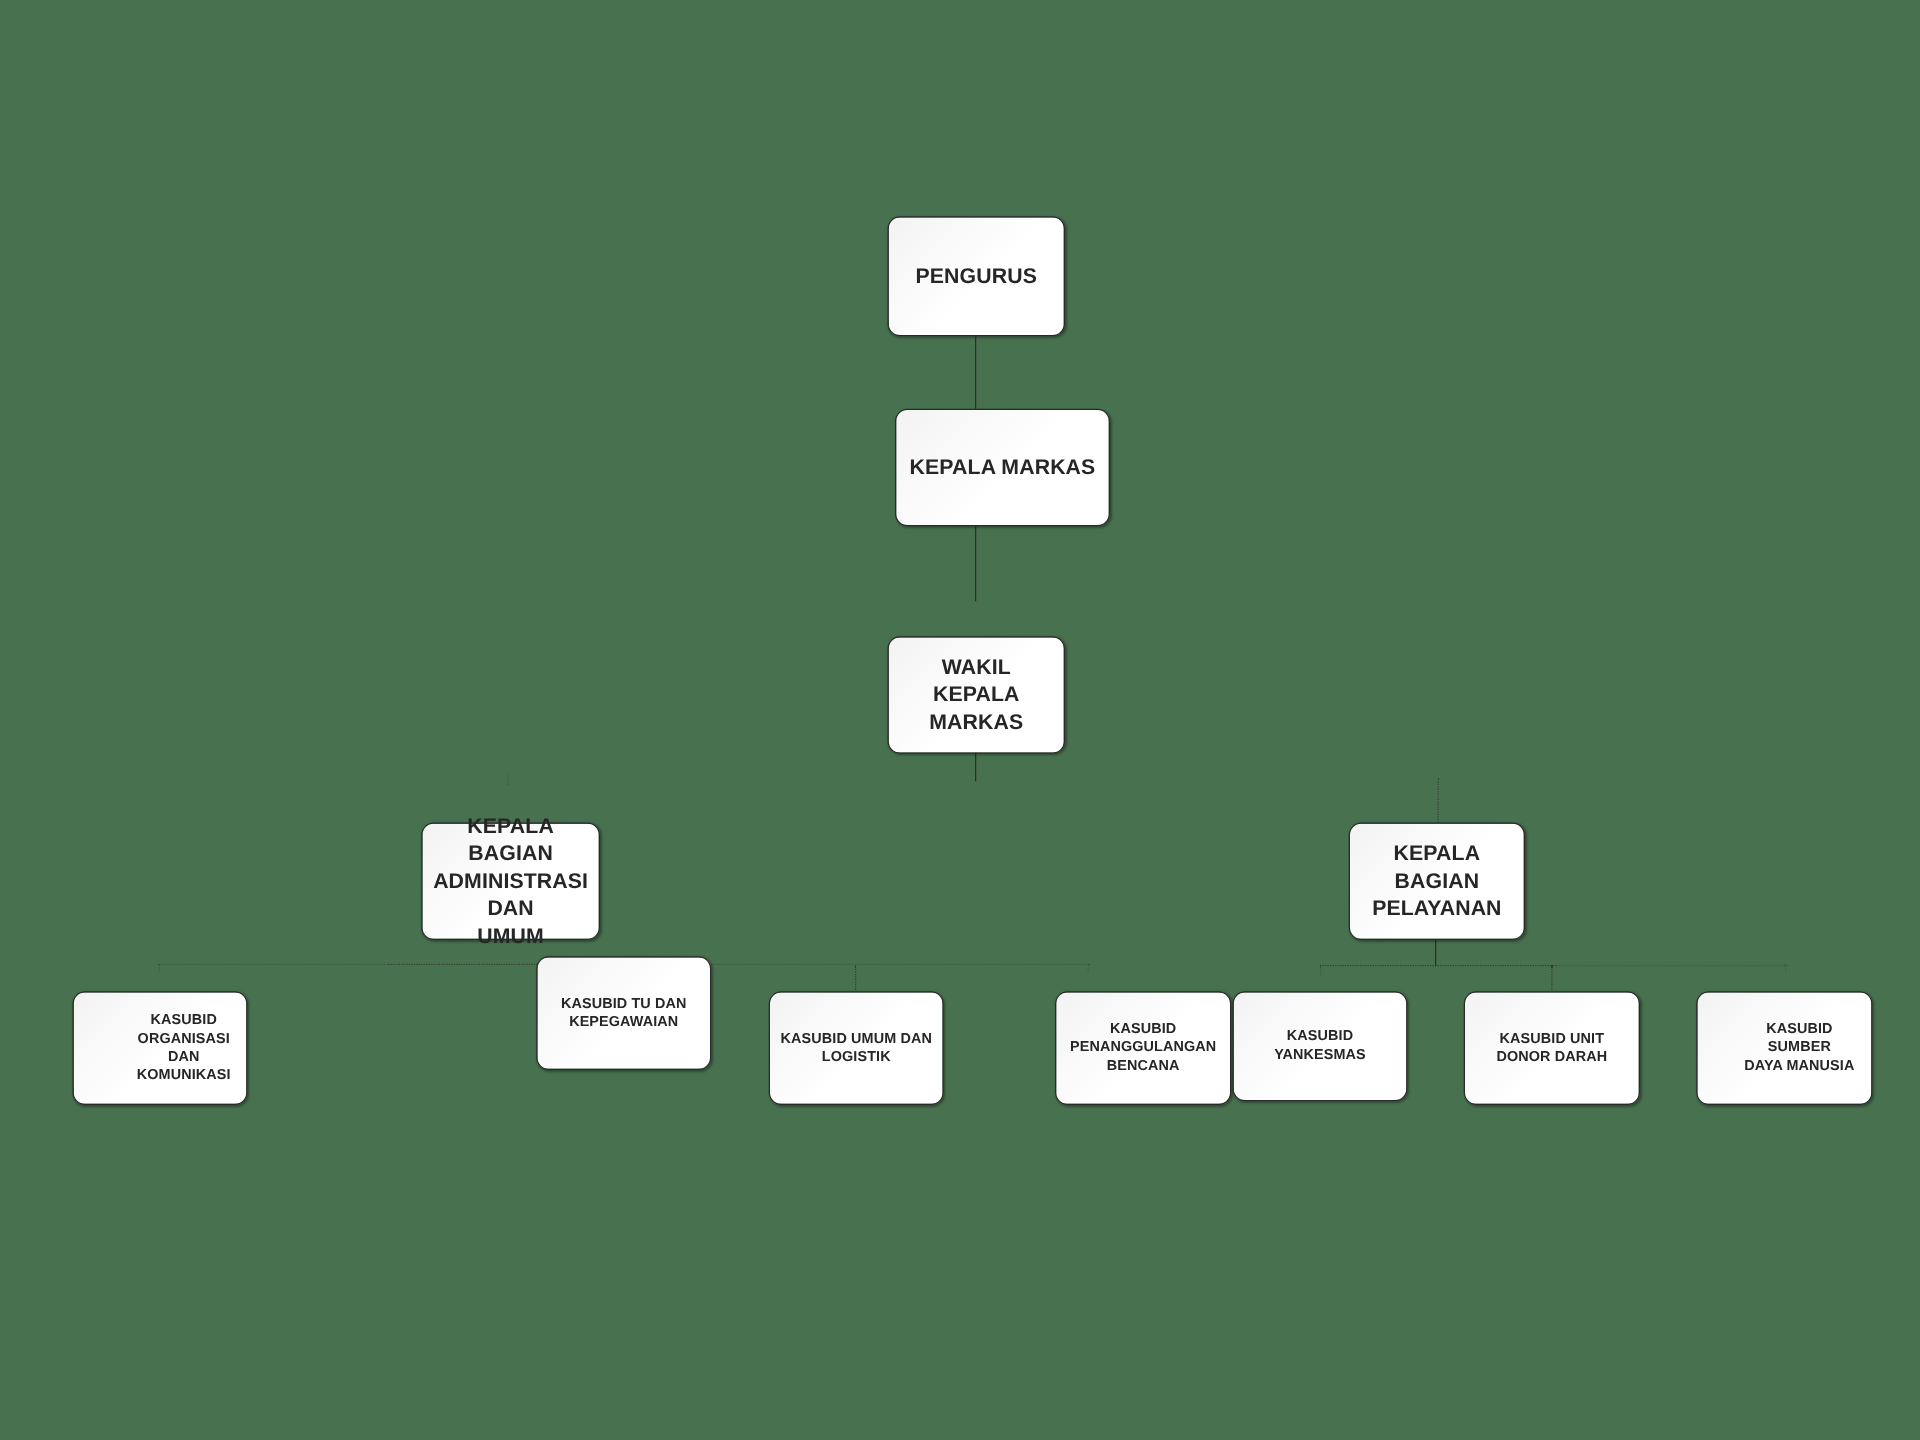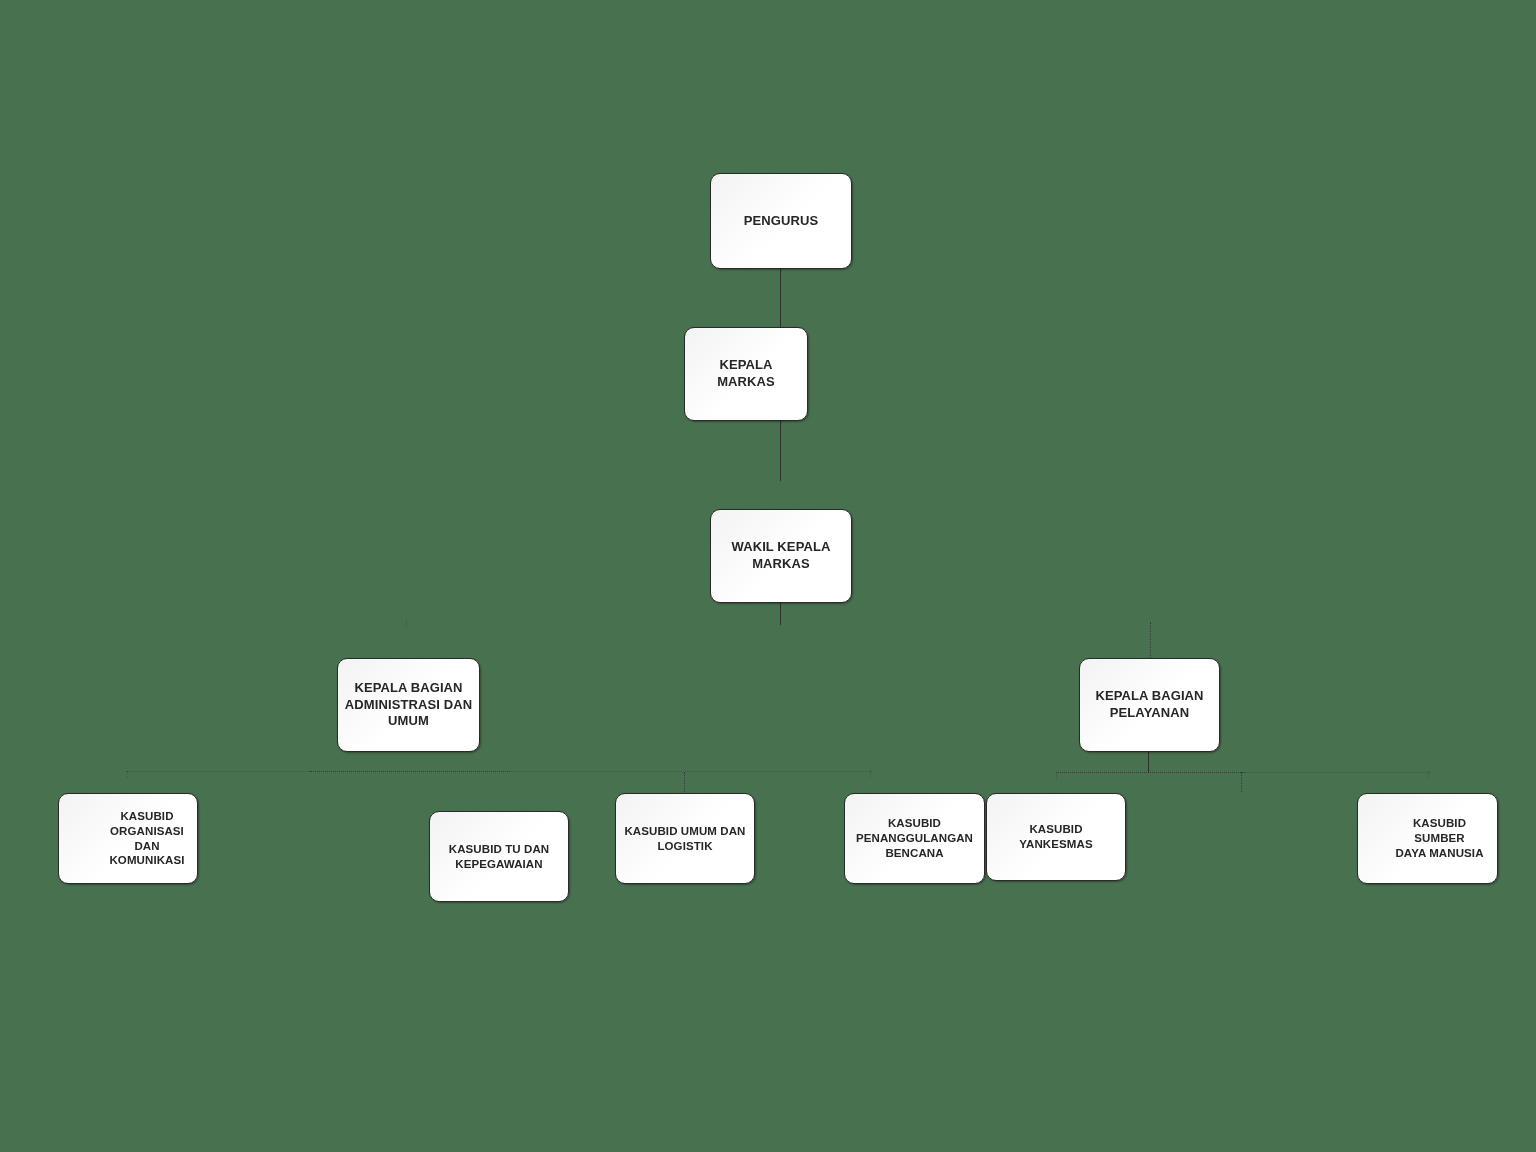--- a/index.html
+++ b/index.html
@@ -27,21 +27,21 @@
     text-align:center;
     padding:6px;
   }
   .node-label{
     font-weight:bold;
     color:#262626;
     white-space:pre-line;
     line-height:1.3;
     letter-spacing:0.1px;
   }
-  .lvl-main .node-label{font-size:13px;}
+  .lvl-main .node-label{font-size:17px;}
   .lvl-leaf .node-label{font-size:11.5px;}
   .conn{position:absolute;}
   .conn-v{width:0;border-left:1.6px solid #2e2e2e;}
   .conn-v-dot{width:0;border-left:1.2px dotted #2e2e2e;opacity:0.75;}
   .conn-h-dot{height:0;border-top:1.2px dotted #2e2e2e;opacity:0.75;}
   .conn-faint{opacity:0.32;}
 </style>
 </head>
 <body>
 
@@ -63,21 +63,21 @@
   <div class="conn conn-v" style="left:1148px;top:752px;height:21px;"></div>
   <div class="conn conn-h-dot" style="left:1056px;top:772px;width:189px;"></div>
   <div class="conn conn-h-dot conn-faint" style="left:1245px;top:772px;width:185px;"></div>
   <div class="conn conn-v-dot conn-faint" style="left:1056px;top:772px;height:8px;"></div>
   <div class="conn conn-v-dot" style="left:1241px;top:772px;height:20px;"></div>
   <div class="conn conn-v-dot conn-faint" style="left:1428px;top:771px;height:6px;"></div>
 
   <div class="node lvl-main" style="left:710px;top:173px;width:142px;height:96px;">
     <span class="node-label">PENGURUS</span>
   </div>
-  <div class="node lvl-main" style="left:684px;top:327px;width:124px;height:94px;">
+  <div class="node lvl-main" style="left:716px;top:327px;width:172px;height:94px;">
     <span class="node-label">KEPALA MARKAS</span>
   </div>
   <div class="node lvl-main" style="left:710px;top:481px;width:142px;height:94px;margin-top:28px;">
     <span class="node-label">WAKIL KEPALA
 MARKAS</span>
   </div>
 
   <div class="node lvl-main" style="left:337px;top:658px;width:143px;height:94px;">
     <span class="node-label">KEPALA BAGIAN
 ADMINISTRASI DAN
@@ -85,34 +85,38 @@
   </div>
   <div class="node lvl-main" style="left:1079px;top:658px;width:141px;height:94px;">
     <span class="node-label">KEPALA BAGIAN
 PELAYANAN</span>
   </div>
 
   <div class="node lvl-leaf" style="left:58px;top:793px;width:140px;height:91px;padding-left:44px;">
     <span class="node-label">KASUBID ORGANISASI
 DAN KOMUNIKASI</span>
   </div>
-  <div class="node lvl-leaf" style="left:429px;top:811px;width:140px;height:91px;">
+  <div class="node lvl-leaf" style="left:429px;top:765px;width:140px;height:91px;">
     <span class="node-label">KASUBID TU DAN
 KEPEGAWAIAN</span>
   </div>
   <div class="node lvl-leaf" style="left:615px;top:793px;width:140px;height:91px;">
     <span class="node-label">KASUBID UMUM DAN
 LOGISTIK</span>
   </div>
   <div class="node lvl-leaf" style="left:800px;top:793px;width:141px;height:91px;margin-left:44px;">
     <span class="node-label">KASUBID
 PENANGGULANGAN
 BENCANA</span>
   </div>
   <div class="node lvl-leaf" style="left:986px;top:793px;width:140px;height:88px;">
     <span class="node-label">KASUBID YANKESMAS</span>
   </div>
+  <div class="node lvl-leaf" style="left:1171px;top:793px;width:141px;height:91px;">
+    <span class="node-label">KASUBID UNIT
+DONOR DARAH</span>
+  </div>
   <div class="node lvl-leaf" style="left:1357px;top:793px;width:141px;height:91px;padding-left:30px;">
     <span class="node-label">KASUBID SUMBER
 DAYA MANUSIA</span>
   </div>
 
 </div>
 
 </body></html>

